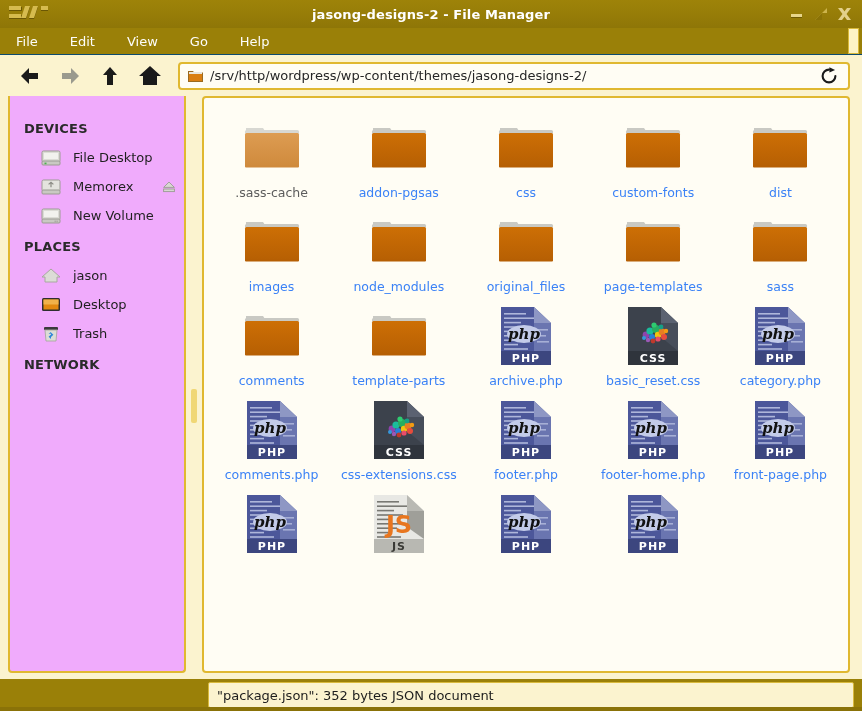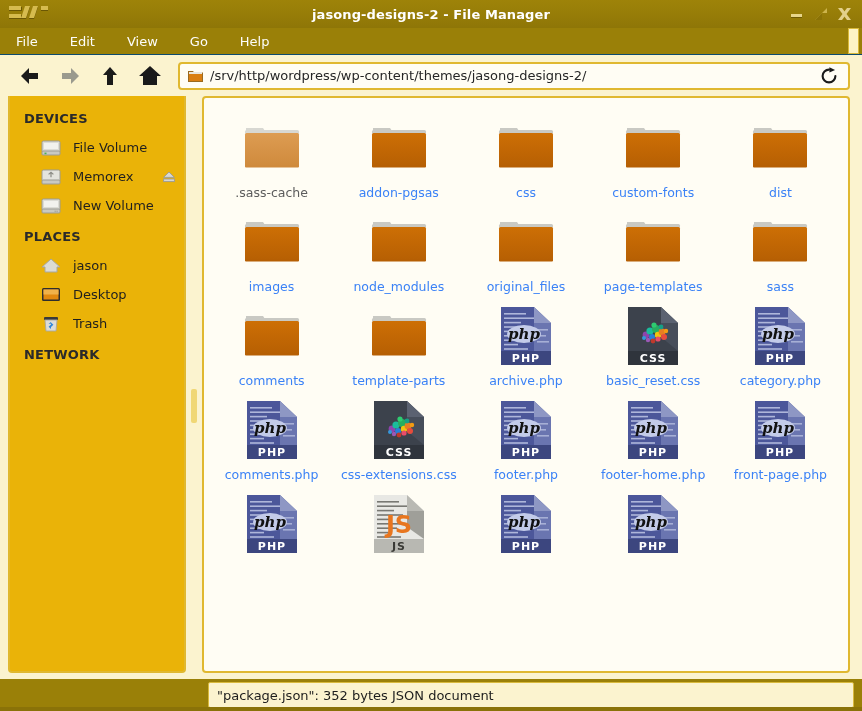--- a/index.html
+++ b/index.html
@@ -82,25 +82,25 @@
     cursor:pointer;
   }
 
   
   .bodyrow{
     flex:1 1 auto;display:flex;min-height:0;
     background:#fbf3cf;padding:0 0 0 0;
   }
   .sidebar{
     width:178px;flex:0 0 178px;
-    background:#eab308;
+    background:#f0abfc;
     border:2px solid #e0b830;border-top:none;border-radius:0 0 4px 4px;
     margin-left:8px;margin-bottom:6px;
     overflow:hidden;box-sizing:border-box;
-    padding-top:6px;
+    padding-top:16px;
   }
   .sb-group{
     font-weight:bold;font-size:13px;color:#2a2a2a;
     padding:9px 0 7px 14px;letter-spacing:0.2px;
   }
   .sb-item{
     display:flex;align-items:center;height:29px;padding-left:30px;padding-right:8px;
     cursor:pointer;gap:11px;
   }
   .sb-icon{width:22px;height:22px;flex:0 0 22px;display:flex;align-items:center;justify-content:center;}
@@ -262,21 +262,21 @@
 
       <div class="sb-item">
         <span class="sb-icon">
           <svg width="22" height="20" viewBox="0 0 22 20">
             <rect x="2" y="3" width="18" height="11" rx="1.5" fill="#dcdcd6" stroke="#9b9b93" stroke-width="1"></rect>
             <rect x="4" y="5" width="14" height="6" fill="#f2f2ee"></rect>
             <rect x="2" y="13" width="18" height="4" rx="1" fill="#c9c9c2" stroke="#9b9b93" stroke-width="1"></rect>
             <rect x="4.5" y="14.6" width="2" height="1.6" fill="#4caf50"></rect>
           </svg>
         </span>
-        <span class="sb-label">File Volume</span>
+        <span class="sb-label">File Desktop</span>
       </div>
 
       <div class="sb-item">
         <span class="sb-icon">
           <svg width="22" height="20" viewBox="0 0 22 20">
             <rect x="2" y="3" width="18" height="11" rx="1.5" fill="#e4e4de" stroke="#9b9b93" stroke-width="1"></rect>
             <path d="M11 5.2 v5 M8.6 7.4 L11 5.2 L13.4 7.4" stroke="#8b8b84" stroke-width="1.2" fill="none"></path>
             <rect x="2" y="13" width="18" height="4" rx="1" fill="#c9c9c2" stroke="#9b9b93" stroke-width="1"></rect>
           </svg>
         </span>

